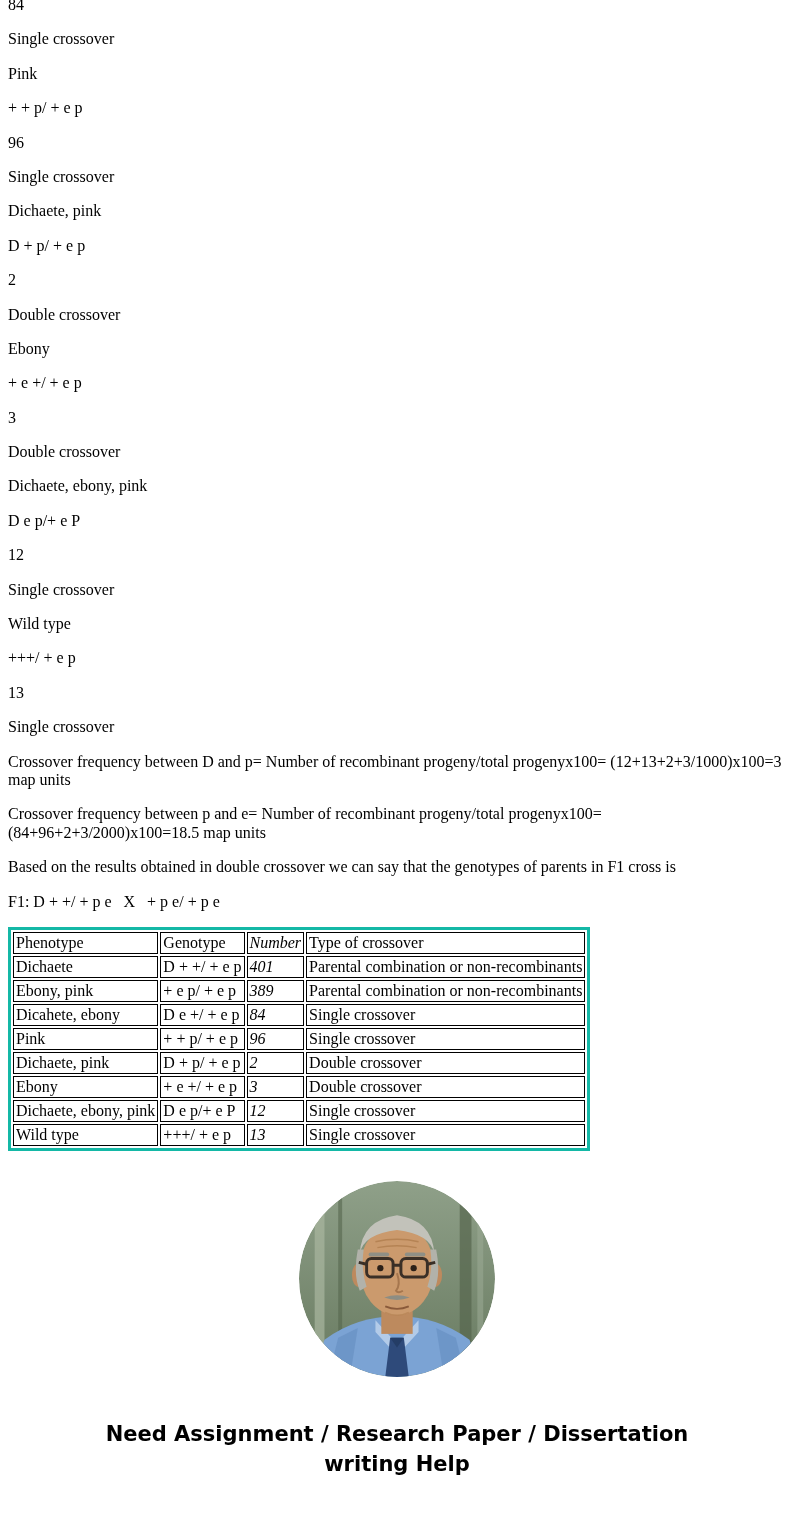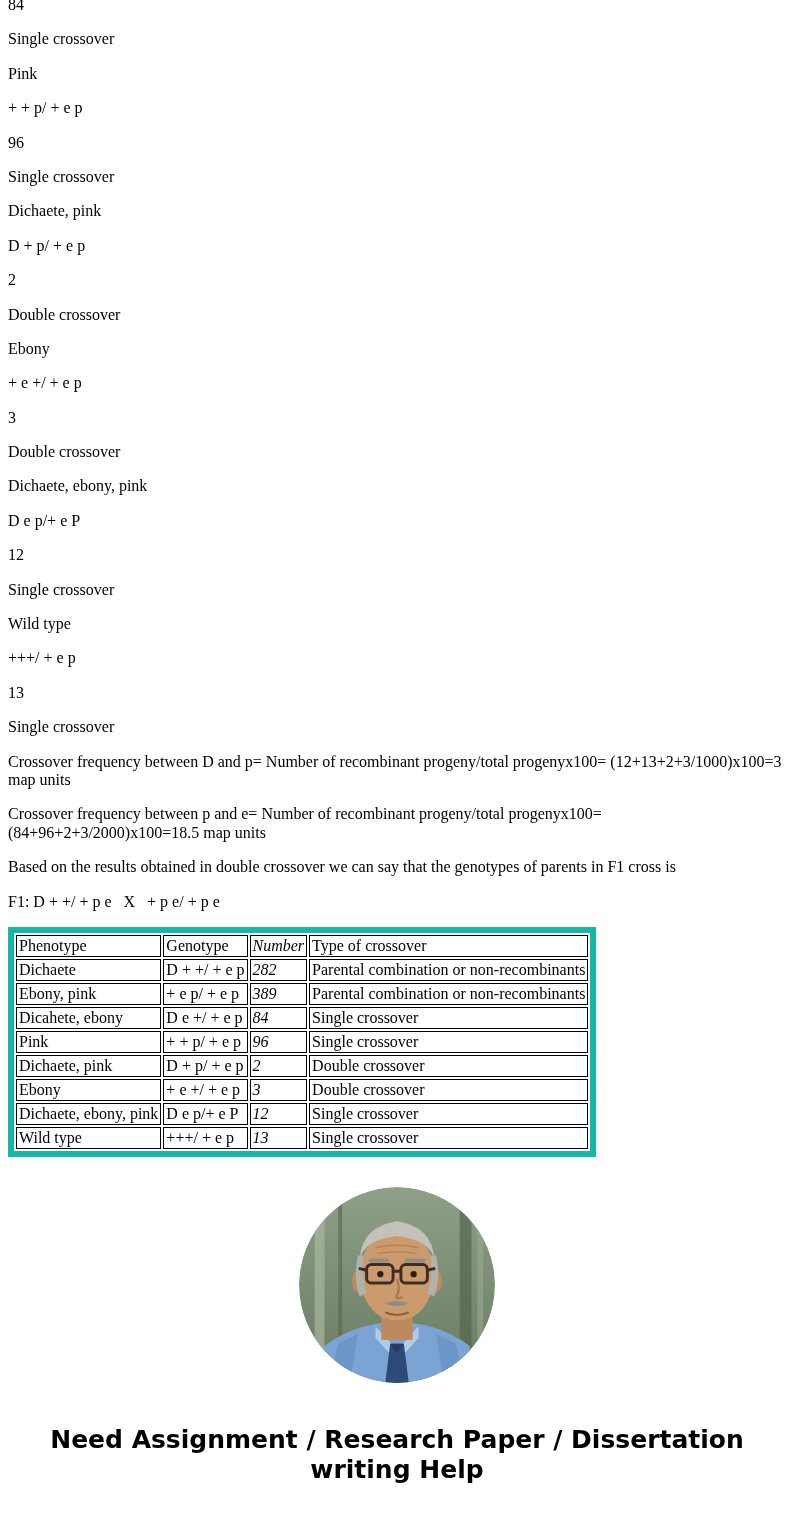--- a/index.html
+++ b/index.html
@@ -18,21 +18,21 @@
     margin: 16px 0;
     line-height: 1.15;
     white-space: pre-wrap;
   }
   .paragraphs p:first-child { margin-top: 0; }
 
   
   table.results {
     border-collapse: separate;
     border-spacing: 2px;
-    border: 6px solid #14b8a6;
+    border: 3px solid #14b8a6;
     margin-top: 16px;
   }
   table.results td {
     border: 1px solid #000;
     padding: 0 2px;
     line-height: 1.25;
     white-space: nowrap;
   }
   table.results td:nth-child(1) { width: 142px; }
   table.results td:nth-child(2) { width: 82px;  }
@@ -50,21 +50,21 @@
     display: inline-block;
     border-radius: 50%;
   }
 
   
   .footer {
     margin-top: 38px;
     text-align: center;
     font-family: "DejaVu Sans", sans-serif;
     font-weight: bold;
-    font-size: 25px;
+    font-size: 21px;
     line-height: 30px;
     color: #000;
   }
   .footer .help-text { white-space: pre-line; }
 </style>
 </head>
 <body>
 
 <div>
 
@@ -101,21 +101,21 @@
     <tbody>
         <tr>
           <td>Phenotype</td>
           <td>Genotype</td>
           <td>Number</td>
           <td>Type of crossover</td>
         </tr>
         <tr>
           <td>Dichaete</td>
           <td>D + +/ + e p</td>
-          <td>282</td>
+          <td>401</td>
           <td>Parental combination or non-recombinants</td>
         </tr>
         <tr>
           <td>Ebony, pink</td>
           <td>+ e p/ + e p</td>
           <td>389</td>
           <td>Parental combination or non-recombinants</td>
         </tr>
         <tr>
           <td>Dicahete, ebony</td>

